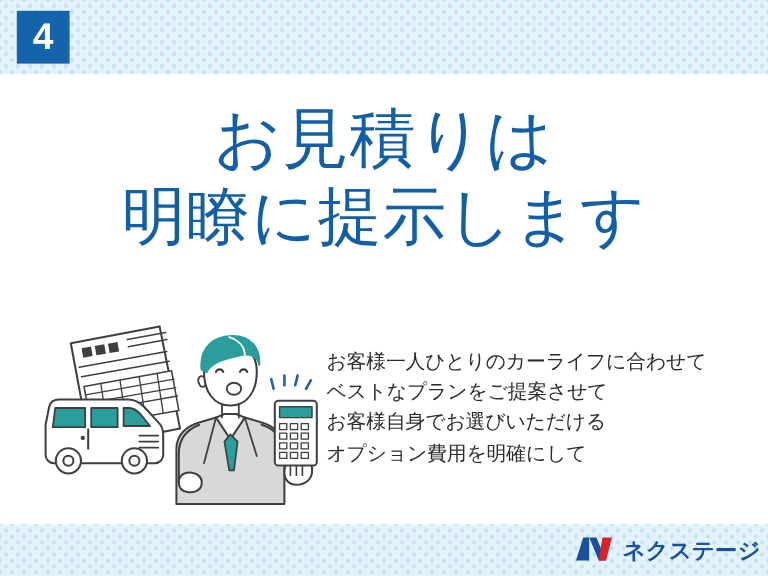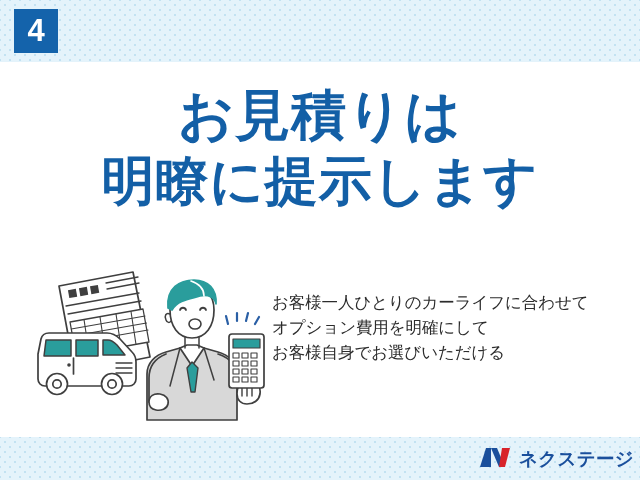--- a/index.html
+++ b/index.html
@@ -62,21 +62,21 @@
   }
 
   
   #headline {
     position: absolute;
     left: 0;
     top: 82px;
     width: 640px;
     text-align: center;
     color: #135fa6;
-    font-weight: bold;
+    font-weight: normal;
     letter-spacing: 1px;
   }
   #headline .hl-line1 {
     font-size: 55px;
     line-height: 66px;
     display: block;
   }
   #headline .hl-line2 {
     font-size: 53px;
     line-height: 66px;
@@ -133,22 +133,23 @@
 
   <div id="badge">4</div>
 
   <div id="headline">
     <span class="hl-line1">お見積りは</span>
     <span class="hl-line2">明瞭に提示します</span>
   </div>
 
   <div id="body-copy">
     <span class="bl">お客様一人ひとりのカーライフに合わせて</span>
+    <span class="bl">ベストなプランをご提案させて</span>
+    <span class="bl">お客様自身でお選びいただける</span>
     <span class="bl">オプション費用を明確にして</span>
-    <span class="bl">お客様自身でお選びいただける</span>
   </div>
 
   <div id="illustration">
     <svg width="244" height="166" viewBox="0 0 244 166" xmlns="http://www.w3.org/2000/svg">
       <g fill="none" stroke="#3f3f3f" stroke-width="1.7" stroke-linejoin="round" stroke-linecap="round">
 
         <g>
           <polygon points="31,24 105,10 122,95 47,110" fill="#ffffff"></polygon>
 
           <line x1="78" y1="21" x2="110" y2="15" stroke-width="1.3"></line>

